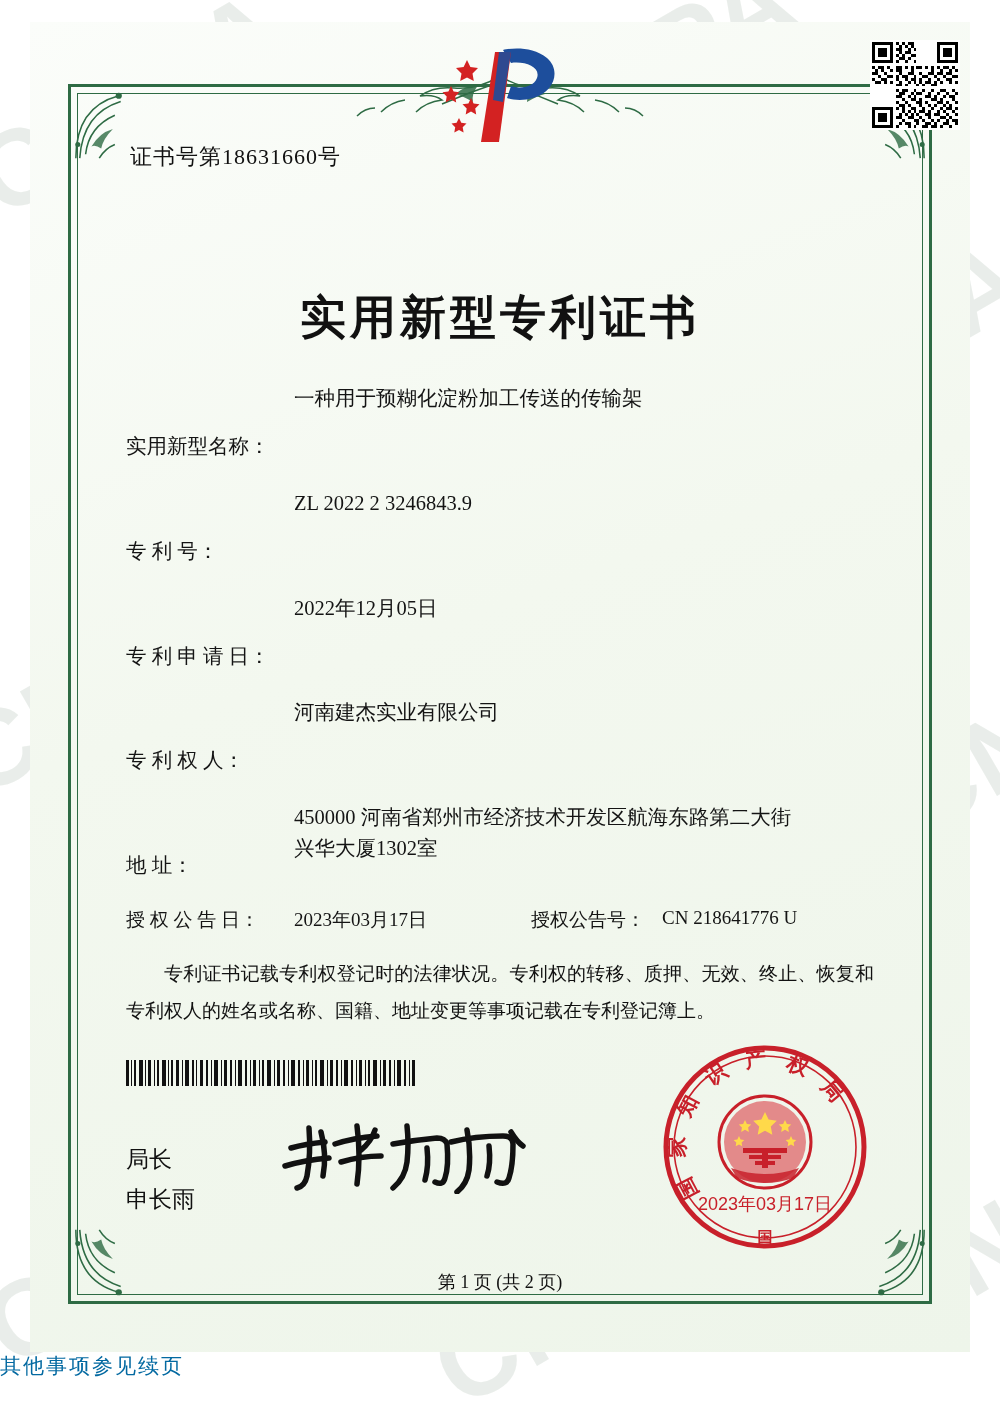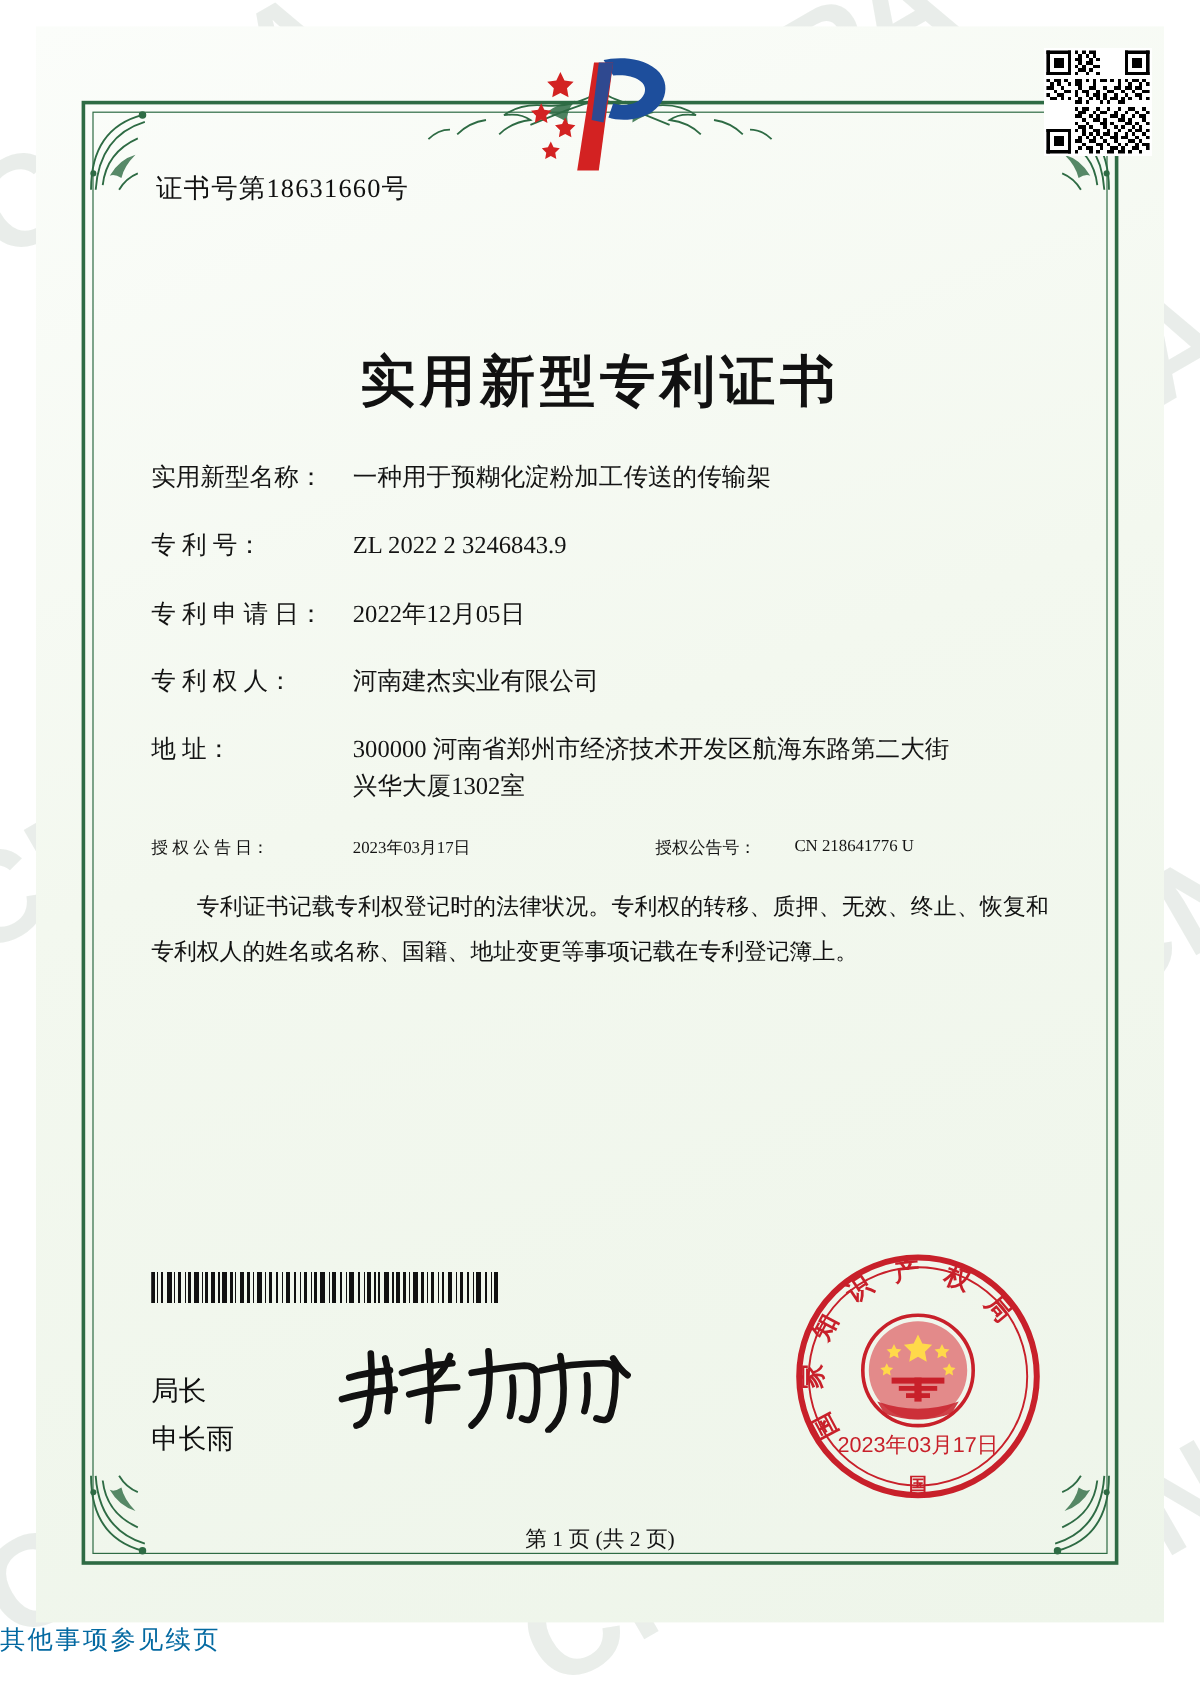--- a/index.html
+++ b/index.html
@@ -88,26 +88,27 @@
     display:flex;
     font-size:20.5px;
     color:#141414;
     margin-bottom:26px;
     line-height:1.5;
   }
   .field .lbl{
     width:168px;flex:0 0 168px;
     letter-spacing:0px;
     white-space:nowrap;
+    margin-top:48px;
   }
   .field .val{flex:1;}
   .field .val .line2{display:block;margin-left:0;}
 
   .field-inline{
-    display:flex;font-size:14px;color:#141414;margin-bottom:22px;
+    display:flex;font-size:19px;color:#141414;margin-bottom:22px;
   }
   .field-inline .lbl{width:168px;flex:0 0 168px;white-space:nowrap;}
   .field-inline .v1{width:220px;flex:0 0 220px;}
   .field-inline .lbl2{flex:0 0 148px;white-space:nowrap;text-align:center;}
   .field-inline .v2{flex:1;}
 
   .para{
     font-size:19px;
     color:#111;
     line-height:1.95;
@@ -465,21 +466,21 @@
     </div>
 
     <div class="field">
       <span class="lbl">专 利 权 人：</span>
       <span class="val">河南建杰实业有限公司</span>
     </div>
 
     <div class="field">
       <span class="lbl">地          址：</span>
       <span class="val">
-        <span>300000 河南省郑州市经济技术开发区航海东路第二大街</span>
+        <span>450000 河南省郑州市经济技术开发区航海东路第二大街</span>
         <span class="line2">兴华大厦1302室</span>
       </span>
     </div>
 
     <div class="field-inline">
       <span class="lbl">授 权 公 告 日：</span>
       <span class="v1">2023年03月17日</span>
       <span class="lbl2">授权公告号：</span>
       <span class="v2">CN 218641776 U</span>
     </div>

